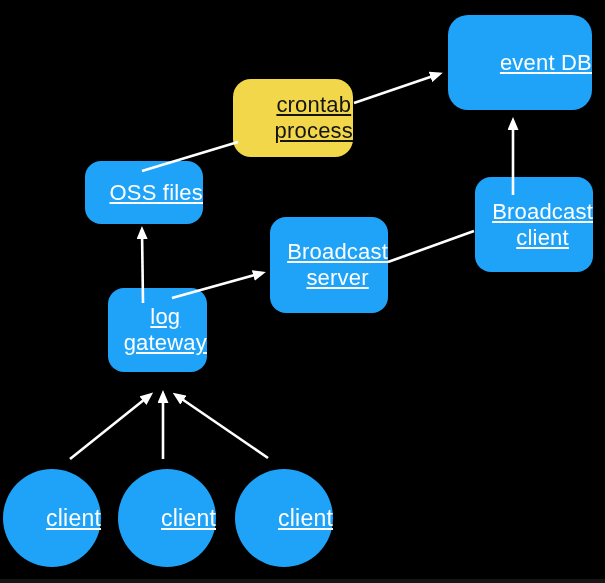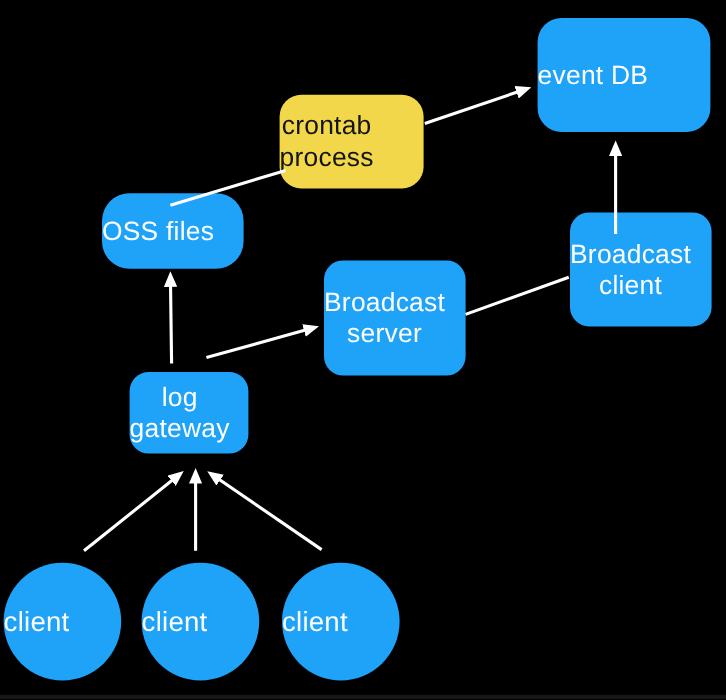--- a/index.html
+++ b/index.html
@@ -5,43 +5,44 @@
   html,body{margin:0;padding:0;background:#000;}
   #canvas{
     position:relative;
     width:605px;height:583px;
     background:var(--bg,#000);
     overflow:hidden;
     font-family:"Liberation Sans",sans-serif;
   }
   .node{
     position:absolute;
-    display:flex;align-items:center;justify-content:flex-start;
+    display:flex;align-items:center;justify-content:flex-end;
     text-align:center;
     border-radius:16px;
     color:var(--label_light,#fff);
     background:var(--node_blue,#1fa3f8);
     font-size:22px;line-height:1.16;
     white-space:pre-line;
     letter-spacing:.2px;
+    text-decoration:underline;
   }
   .node.yellow{
     background:var(--node_yellow,#f2d74a);
     color:var(--label_dark,#141414);
     border-radius:18px;
   }
   .node.circle{border-radius:50%;font-size:23px;}
 
   
   #n-event-db   {left:448px;top:15px;width:144px;height:95px;border-radius:20px;}
   #n-crontab    {left:233px;top:79px;width:120px;height:78px;}
-  #n-oss        {left:85px; top:161px;width:118px;height:63px;border-radius:23px;}
+  #n-oss        {left:85px; top:161px;width:118px;height:63px;}
   #n-server     {left:270px;top:217px;width:118px;height:96px;}
   #n-bclient    {left:475px;top:177px;width:118px;height:95px;}
-  #n-gateway    {left:108px;top:288px;width:99px; height:68px;margin-top:22px;}
+  #n-gateway    {left:108px;top:288px;width:99px; height:84px;}
   #n-client-1   {left:3px;  top:469px;width:98px; height:98px;}
   #n-client-2   {left:118px;top:469px;width:98px; height:98px;}
   #n-client-3   {left:235px;top:469px;width:98px; height:98px;}
 
   #edges{
     position:absolute;left:0;top:0;width:605px;height:583px;
     pointer-events:none;
   }
   .edge{stroke:var(--arrow,#fff);stroke-width:2.6px;fill:none;}
   .arrowhead-shape{fill:var(--arrow,#fff);}

